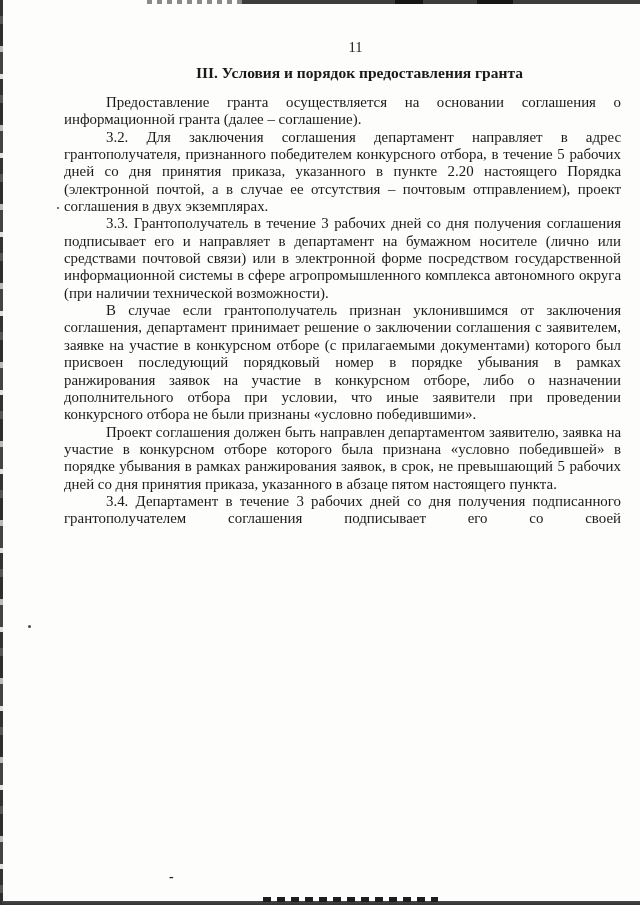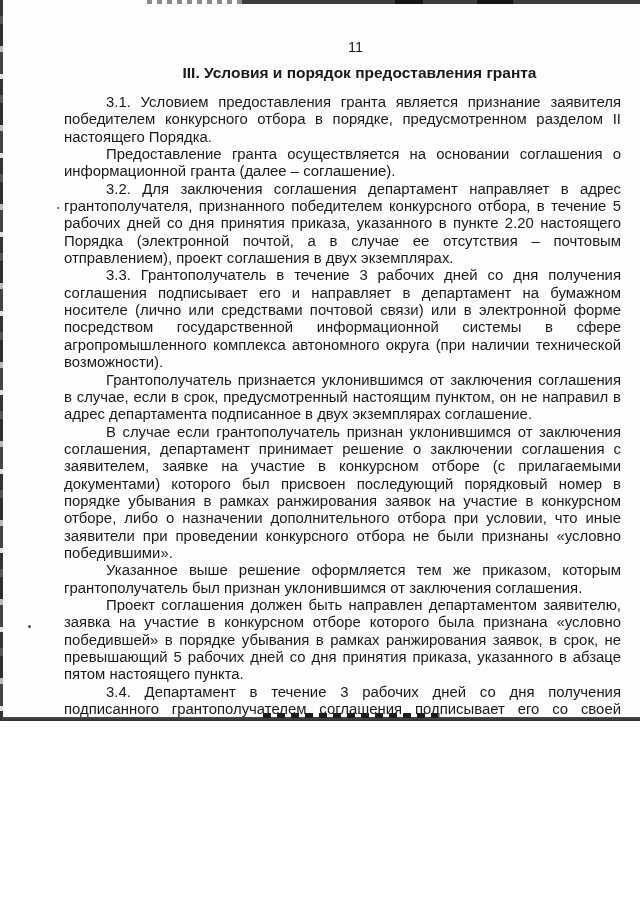--- a/index.html
+++ b/index.html
@@ -4,24 +4,24 @@
 <style>
   :root{
     --ink:#1a1a1a;
     --paper:#fdfdfc;
     --edge-dark:#3d3d3d;
     --edge-black:#161616;
   }
   html,body{margin:0;padding:0;background:#fff;}
   .page{
     position:relative;
-    width:640px;height:721px;
+    width:640px;height:905px;
     background:var(--paper);
     overflow:hidden;
-    font-family:Liberation Sans, sans-serif;
+    font-family:Liberation Serif, serif;
     color:var(--ink);
   }
 
   
   .scan-bar-left{
     position:absolute;left:0;top:0;width:3px;height:905px;
     background:repeating-linear-gradient(180deg,
       #333 0 16px, #555 16px 24px, #2e2e2e 24px 46px,
       rgba(60,60,60,.35) 46px 52px, #444 52px 74px,
       rgba(60,60,60,.15) 74px 79px);
@@ -77,25 +77,22 @@
   <div class="scan-bar-left"></div>
   <div class="scan-strip-top"></div>
   <div class="scan-strip-bottom"></div>
   <div class="scan-ticks-bottom"></div>
   <div class="speck speck-a"></div>
   <div class="speck speck-b"></div>
 
   <div class="page-number">11</div>
   <h1 class="heading">III. Условия и порядок предоставления гранта</h1>
   <div class="body-text">
-      <p class="para">3.1. Условием предоставления гранта является признание заявителя победителем конкурсного отбора в порядке, предусмотренном разделом II настоящего Порядка.</p>
       <p class="para">Предоставление гранта осуществляется на основании соглашения о информационной гранта (далее – соглашение).</p>
       <p class="para">3.2. Для заключения соглашения департамент направляет в адрес грантополучателя, признанного победителем конкурсного отбора, в течение 5 рабочих дней со дня принятия приказа, указанного в пункте 2.20 настоящего Порядка (электронной почтой, а в случае ее отсутствия – почтовым отправлением), проект соглашения в двух экземплярах.</p>
       <p class="para">3.3. Грантополучатель в течение 3 рабочих дней со дня получения соглашения подписывает его и направляет в департамент на бумажном носителе (лично или средствами почтовой связи) или в электронной форме посредством государственной информационной системы в сфере агропромышленного комплекса автономного округа (при наличии технической возможности).</p>
-      <p class="para">Грантополучатель признается уклонившимся от заключения соглашения в случае, если в срок, предусмотренный настоящим пунктом, он не направил в адрес департамента подписанное в двух экземплярах соглашение.</p>
       <p class="para">В случае если грантополучатель признан уклонившимся от заключения соглашения, департамент принимает решение о заключении соглашения с заявителем, заявке на участие в конкурсном отборе (с прилагаемыми документами) которого был присвоен последующий порядковый номер в порядке убывания в рамках ранжирования заявок на участие в конкурсном отборе, либо о назначении дополнительного отбора при условии, что иные заявители при проведении конкурсного отбора не были признаны «условно победившими».</p>
-      <p class="para">Указанное выше решение оформляется тем же приказом, которым грантополучатель был признан уклонившимся от заключения соглашения.</p>
       <p class="para">Проект соглашения должен быть направлен департаментом заявителю, заявка на участие в конкурсном отборе которого была признана «условно победившей» в порядке убывания в рамках ранжирования заявок, в срок, не превышающий 5 рабочих дней со дня принятия приказа, указанного в абзаце пятом настоящего пункта.</p>
       <p class="para cut">3.4. Департамент в течение 3 рабочих дней со дня получения подписанного грантополучателем соглашения подписывает его со своей</p>
     </div>
 
   <div class="stray-mark">-</div>
 </div>
 
 </body></html>

